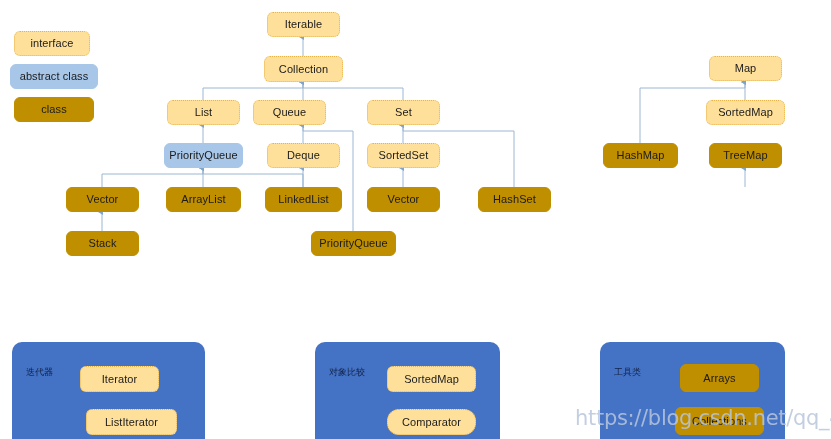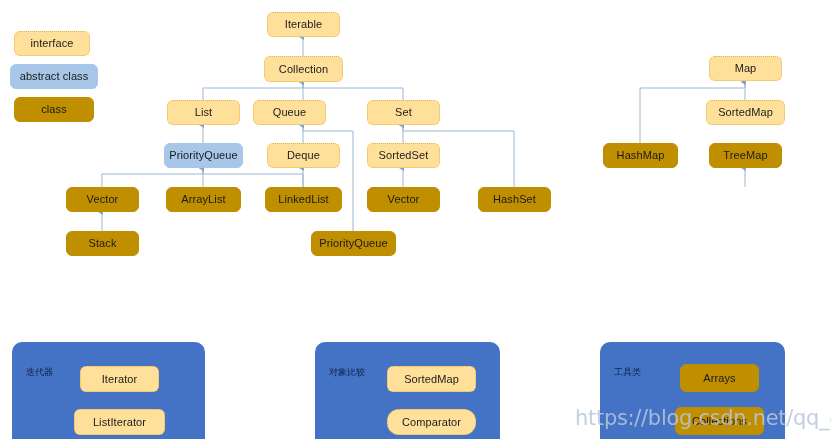--- a/index.html
+++ b/index.html
@@ -118,21 +118,21 @@
   <div class="node clazz" style="left:311px;top:231px;width:85px;height:25px;">PriorityQueue</div>
 
   <div class="node iface" style="left:709px;top:56px;width:73px;height:25px;">Map</div>
   <div class="node iface" style="left:706px;top:100px;width:79px;height:25px;">SortedMap</div>
   <div class="node clazz" style="left:603px;top:143px;width:75px;height:25px;">HashMap</div>
   <div class="node clazz" style="left:709px;top:143px;width:73px;height:25px;">TreeMap</div>
 
   <div class="panel" style="left:12px;top:342px;width:193px;height:110px;">
     <div class="panel-title">迭代器</div>
     <div class="node iface" style="left:68px;top:24px;width:79px;height:26px;">Iterator</div>
-    <div class="node iface" style="left:62px;top:67px;width:91px;height:26px;">ListIterator</div>
+    <div class="node iface" style="left:74px;top:67px;width:91px;height:26px;">ListIterator</div>
   </div>
 
   <div class="panel" style="left:315px;top:342px;width:185px;height:110px;">
     <div class="panel-title">对象比较</div>
     <div class="node iface" style="left:72px;top:24px;width:89px;height:26px;">SortedMap</div>
     <div class="node iface" style="left:72px;top:67px;width:89px;height:26px;border-radius:12px;">Comparator</div>
   </div>
 
   <div class="panel" style="left:600px;top:342px;width:185px;height:110px;">
     <div class="panel-title">工具类</div>

